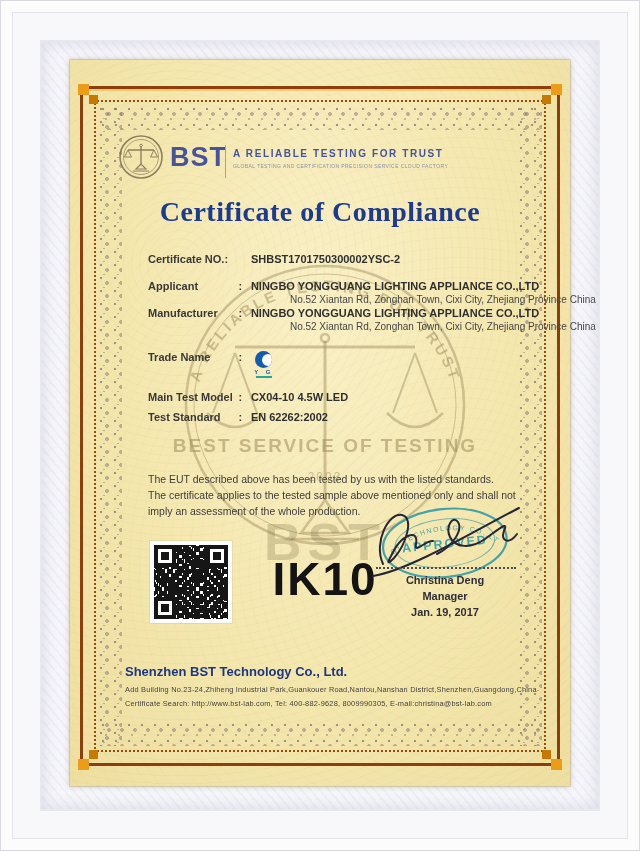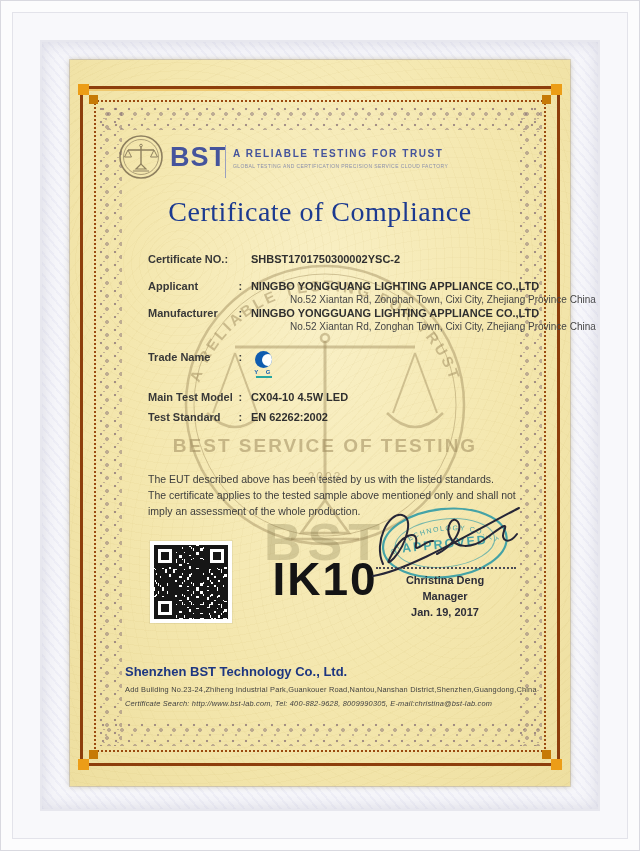--- a/index.html
+++ b/index.html
@@ -36,21 +36,21 @@
   .orn.r{right:28px;top:46px;bottom:40px;width:24px;background-size:14px 13px;}
   .csq{position:absolute;}
   
   .seal{position:absolute;left:48px;top:74px;width:46px;height:46px;opacity:.85;}
   .brand{position:absolute;left:100px;top:82px;font-size:27px;font-weight:bold;color:#45549c;letter-spacing:1px;}
   .hdr-div{position:absolute;left:155px;top:85px;width:1px;height:33px;background:#9aa0bf;}
   .slogan{position:absolute;left:163px;top:88px;font-size:10px;font-weight:bold;color:#45549c;letter-spacing:1.6px;white-space:nowrap;}
   .tagline{position:absolute;left:163px;top:103px;font-size:5px;color:#8b90ab;letter-spacing:.4px;white-space:nowrap;}
   
   .title{position:absolute;left:0;right:0;top:136px;text-align:center;
-       font-family:"Liberation Serif",serif;font-size:28px;font-weight:normal;color:#1c3a90;letter-spacing:.5px;}
+       font-family:"Liberation Serif",serif;font-size:28px;font-weight:bold;color:#1c3a90;letter-spacing:.5px;}
   
   .row{position:absolute;left:78px;white-space:nowrap;}
   .flabel{display:inline-block;width:86px;vertical-align:top;font-size:11px;font-weight:bold;color:#383838;white-space:normal;}
   .flabel.small{font-size:10px;line-height:1.25;}
   .fsep{display:inline-block;width:8px;vertical-align:top;font-size:11px;font-weight:bold;color:#383838;}
   .fvalue{display:inline-block;vertical-align:top;font-size:11px;font-weight:bold;color:#2f2f2f;}
   .fsub{font-weight:normal;font-size:10px;color:#454545;margin-top:2px;padding-left:39px;}
   .tn-logo{display:inline-block;margin-left:0;vertical-align:top;text-align:center;width:26px;}
   .tn-circle{width:17px;height:17px;border-radius:50%;background:#0f5cb0;position:relative;overflow:hidden;margin:0 auto;}
   .tn-circle::after{content:"";position:absolute;left:7px;top:3px;width:12px;height:12px;border-radius:50%;background:#ffffff;}
@@ -75,21 +75,21 @@
        font-size:46px;font-weight:900;color:#141414;letter-spacing:2px;}
   
   .stamp-wrap{position:absolute;left:300px;top:437px;width:150px;height:95px;transform:rotate(-6deg);opacity:.88;}
   .sig{position:absolute;left:295px;top:440px;width:160px;height:82px;}
   .sigline{position:absolute;left:306px;top:507px;width:140px;border-top:2px dotted #4a4a55;}
   .signer{position:absolute;left:298px;top:512px;width:154px;text-align:center;color:#2e2e38;}
   .signer div{font-size:11px;font-weight:bold;line-height:16px;}
   
   .f-company{position:absolute;left:55px;top:604px;font-size:13px;font-weight:bold;color:#1d3680;}
   .f-address{position:absolute;left:55px;top:625px;font-size:7.4px;color:#3f3f3f;letter-spacing:.2px;white-space:nowrap;}
-  .f-contact{position:absolute;left:55px;top:639px;font-size:7.4px;color:#3f3f3f;letter-spacing:.2px;white-space:nowrap;font-style:italic;}
+  .f-contact{position:absolute;left:55px;top:639px;font-size:7.4px;color:#3f3f3f;letter-spacing:.2px;white-space:nowrap;}
   
   .wm{position:absolute;left:85px;top:195px;width:340px;height:300px;pointer-events:none;}
 </style>
 </head>
 <body>
 
 <div class="stage">
   <div class="mat"></div>
 
   <div class="paper">

